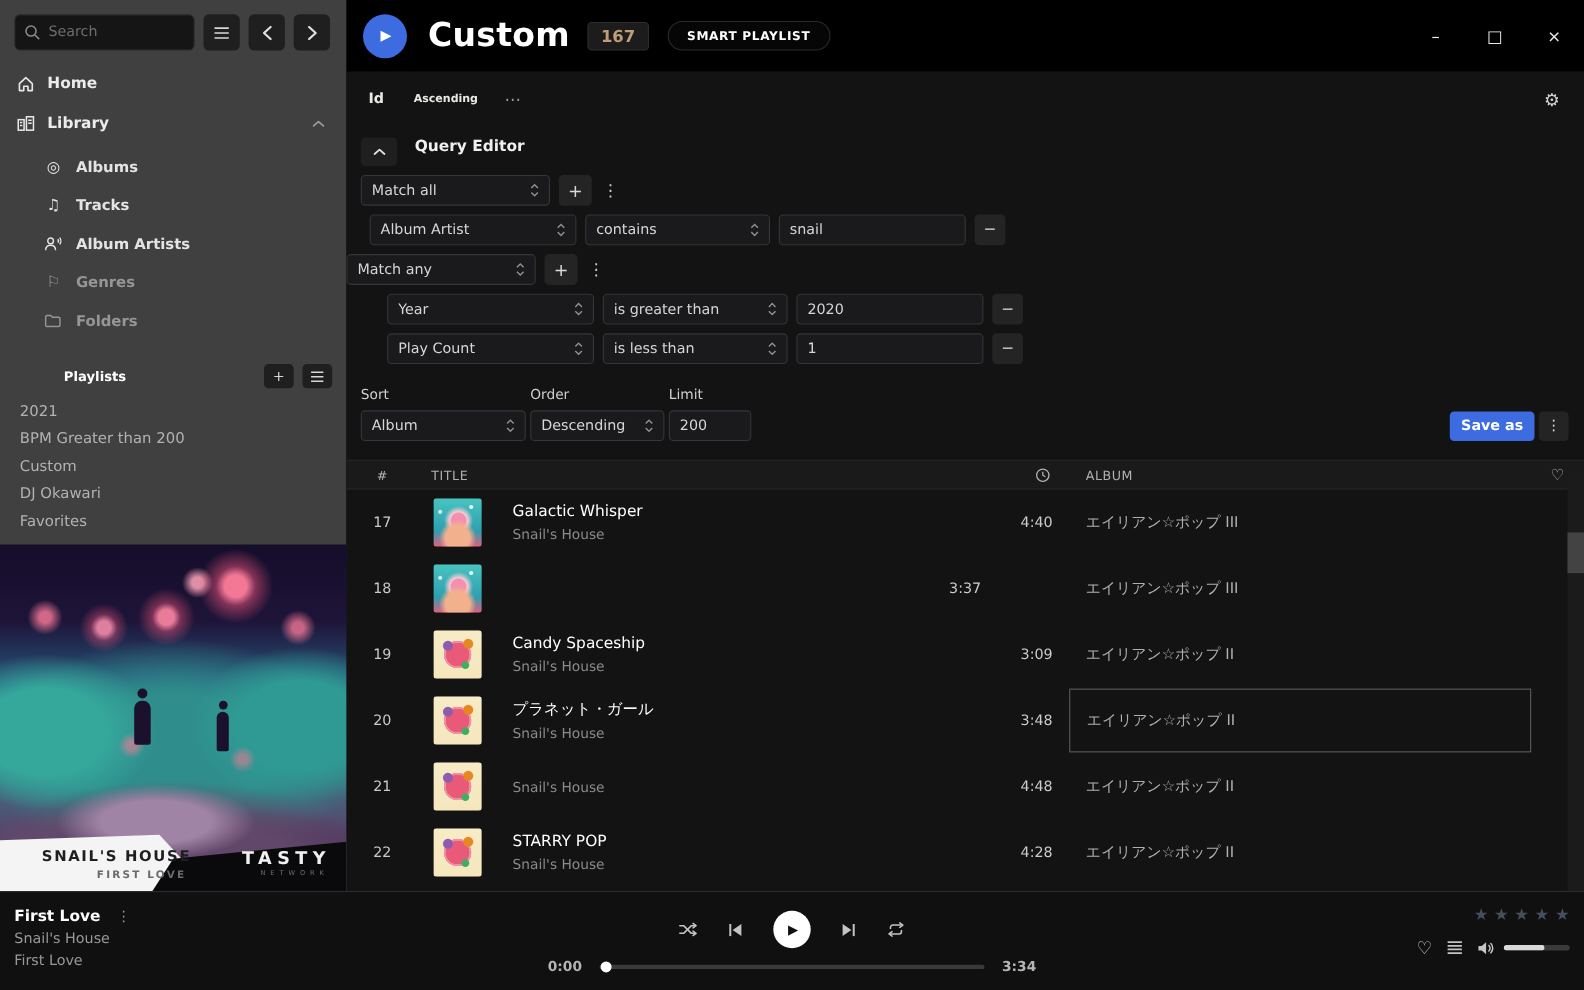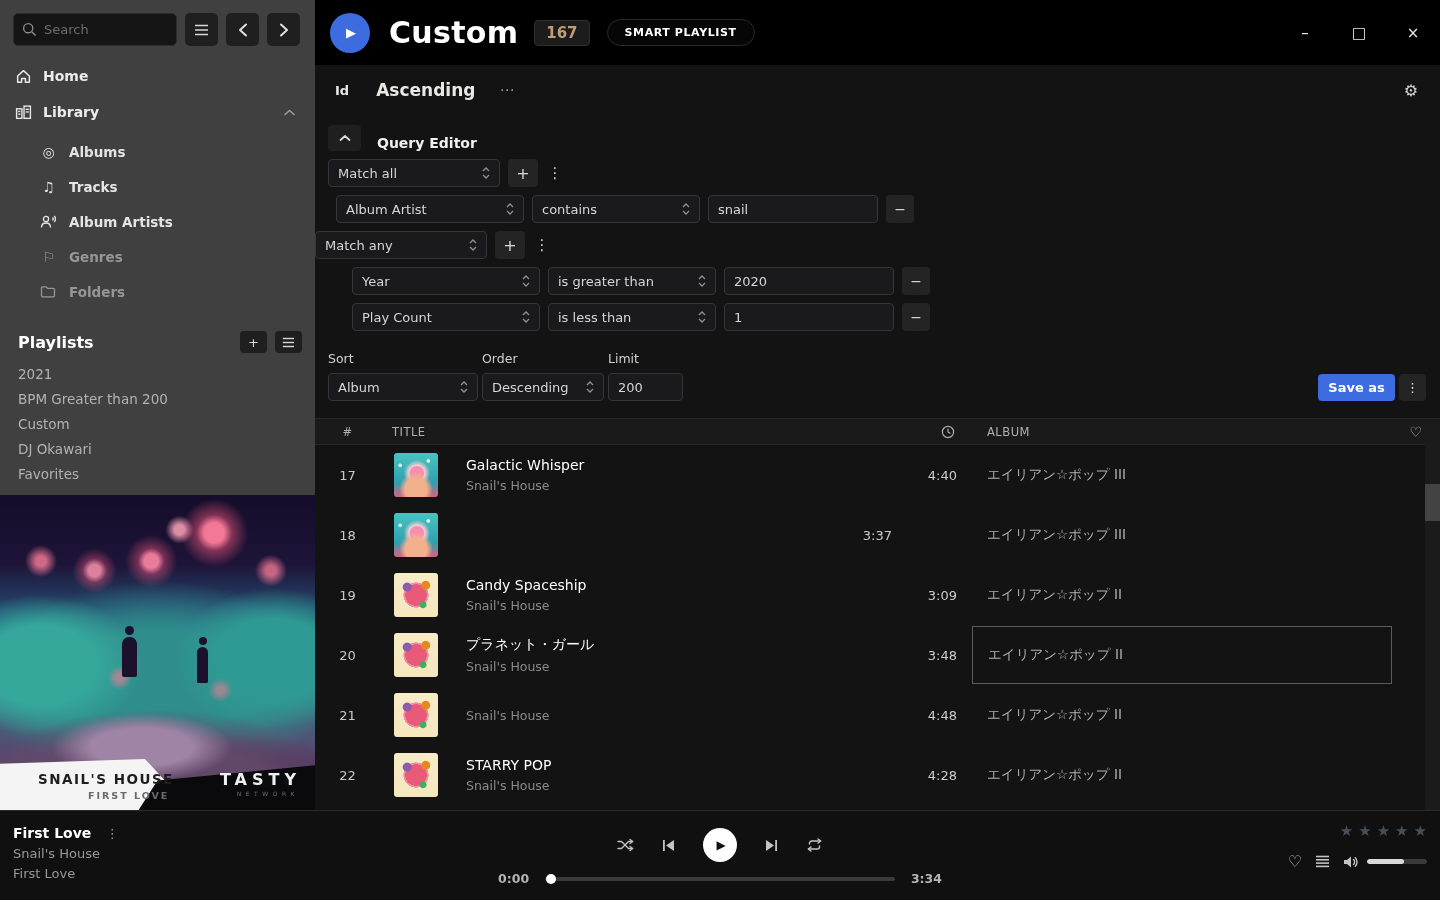--- a/index.html
+++ b/index.html
@@ -17,21 +17,21 @@
   .sq-btn { width:33px; height:33px; background:#1f1f1f; border-radius:5px; display:flex; align-items:center; justify-content:center; cursor:pointer; }
   .nav-item { display:flex; align-items:center; gap:11px; padding:0 15px; height:28px; font-weight:bold; font-size:14px; color:#ececec; position:relative; }
   .nav-home { margin-top:16px; }
   .nav-library { margin-top:8px; }
   .nav-item .right-chev { position:absolute; right:20px; }
   .sub-list { margin-top:8px; }
   .sub-item { display:flex; align-items:center; gap:12px; padding-left:40px; height:35px; font-weight:bold; font-size:13.5px; color:#e4e4e4; }
   .sub-item.dim { color:#969696; }
   .sub-item .gi { width:17px; text-align:center; font-size:14px; }
   .playlists-head { margin-top:22px; padding:0 13px 0 18px; display:flex; align-items:center; }
-  .playlists-title { font-size:16px; font-weight:bold; color:#fff; flex:1; }
+  .playlists-title { font-size:12px; font-weight:bold; color:#fff; flex:1;margin-left:40px; }
   .pl-btn { width:27px; height:22px; background:#1f1f1f; border-radius:4px; display:flex; align-items:center; justify-content:center; color:#d8d8d8; font-size:13px; margin-left:8px; cursor:pointer; }
   .pl-list { margin-top:8px; }
   .pl-item { padding-left:18px; height:25px; display:flex; align-items:center; font-size:13.5px; color:#b2b2b2; cursor:pointer; }
 
   
   .now-art { position:absolute; left:0; bottom:0; width:315px; height:315px; overflow:hidden;
     background:
       radial-gradient(circle at 68% 12%, rgba(255,125,155,.95) 0 10px, rgba(255,90,130,.45) 18px, rgba(255,90,130,0) 34px),
       radial-gradient(circle at 48% 21%, rgba(255,135,165,.9) 0 7px, rgba(255,90,130,.4) 13px, rgba(255,90,130,0) 26px),
       radial-gradient(circle at 30% 24%, rgba(255,145,175,.85) 0 6px, rgba(255,90,130,.35) 12px, rgba(255,90,130,0) 22px),
@@ -68,26 +68,26 @@
   .big-play { width:40px; height:40px; border-radius:50%; background:#3d6be0; display:flex; align-items:center; justify-content:center; color:#fff; font-size:13px; cursor:pointer; }
   .big-play span { margin-left:2px; }
   .page-title { font-size:30px; font-weight:800; color:#fff; margin-left:19px; letter-spacing:.3px; }
   .count-badge { margin-left:16px; background:#1c1c1c; border:1px solid #2e2e2e; border-radius:4px; padding:3px 11px; color:#bf9d78; font-weight:bold; font-size:15px; }
   .smart-badge { margin-left:17px; background:#060606; border:1px solid #2a2a2a; border-radius:14px; padding:6px 17px; color:#fff; font-weight:bold; font-size:11px; letter-spacing:.6px; }
   .win-controls { position:absolute; right:12px; top:0; height:65px; display:flex; align-items:center; gap:24px; color:#e8e8e8; }
   .win-btn { width:30px; height:30px; display:flex; align-items:center; justify-content:center; font-size:15px; cursor:pointer; }
 
   .toolbar { height:50px; display:flex; align-items:center; padding:0 20px; position:relative; }
   .tb-sort { font-weight:bold; font-size:13px; color:#eae8e4; cursor:pointer; }
-  .tb-dir { font-weight:bold; font-size:17px; color:#eae8e4; margin-left:27px; cursor:pointer; }
+  .tb-dir { font-weight:bold; font-size:10px; color:#eae8e4; margin-left:27px; cursor:pointer; }
   .tb-more { color:#9a9a9a; font-size:15px; margin-left:24px; letter-spacing:1px; cursor:pointer; }
   .tb-gear { position:absolute; right:22px; font-size:16px; color:#d2d2d2; cursor:pointer; }
 
   .qe { position:relative; }
-  .qe-head { display:flex; align-items:flex-end; margin:10px 0 0 13px; }
+  .qe-head { display:flex; align-items:flex-start; margin:10px 0 0 13px; }
   .qe-collapse { width:33px; height:26px; background:#1f1f1f; border-radius:4px; display:flex; align-items:center; justify-content:center; cursor:pointer; }
   .qe-title { margin-left:16px; font-size:14px; font-weight:600; color:#f0f0f0; }
   .sel { height:28px; background:#1a1a1d; border:1px solid #35353a; border-radius:4px; display:flex; align-items:center; padding:0 9px; color:#d6d6d6; font-size:13px; cursor:pointer; }
   .sel .lbl { flex:1; white-space:nowrap; overflow:hidden; }
   .inp { height:28px; background:#1a1a1d; border:1px solid #35353a; border-radius:4px; padding:0 9px; color:#d6d6d6; font-size:13px; font-family:inherit; outline:none; }
   .qrow { display:flex; align-items:center; gap:8px; margin-top:8px; }
   .qbtn { width:30px; height:28px; background:#242424; border-radius:4px; display:flex; align-items:center; justify-content:center; color:#d8d8d8; font-size:16px; cursor:pointer; }
   .kebab { width:18px; text-align:center; color:#cfcfcf; font-size:15px; cursor:pointer; }
   .minus-btn { width:28px; height:28px; background:#242424; border-radius:4px; display:flex; align-items:center; justify-content:center; color:#d8d8d8; font-size:14px; cursor:pointer; }
   .w-group { width:172px; } .w-field { width:188px; } .w-op { width:168px; } .w-val { width:170px; }

